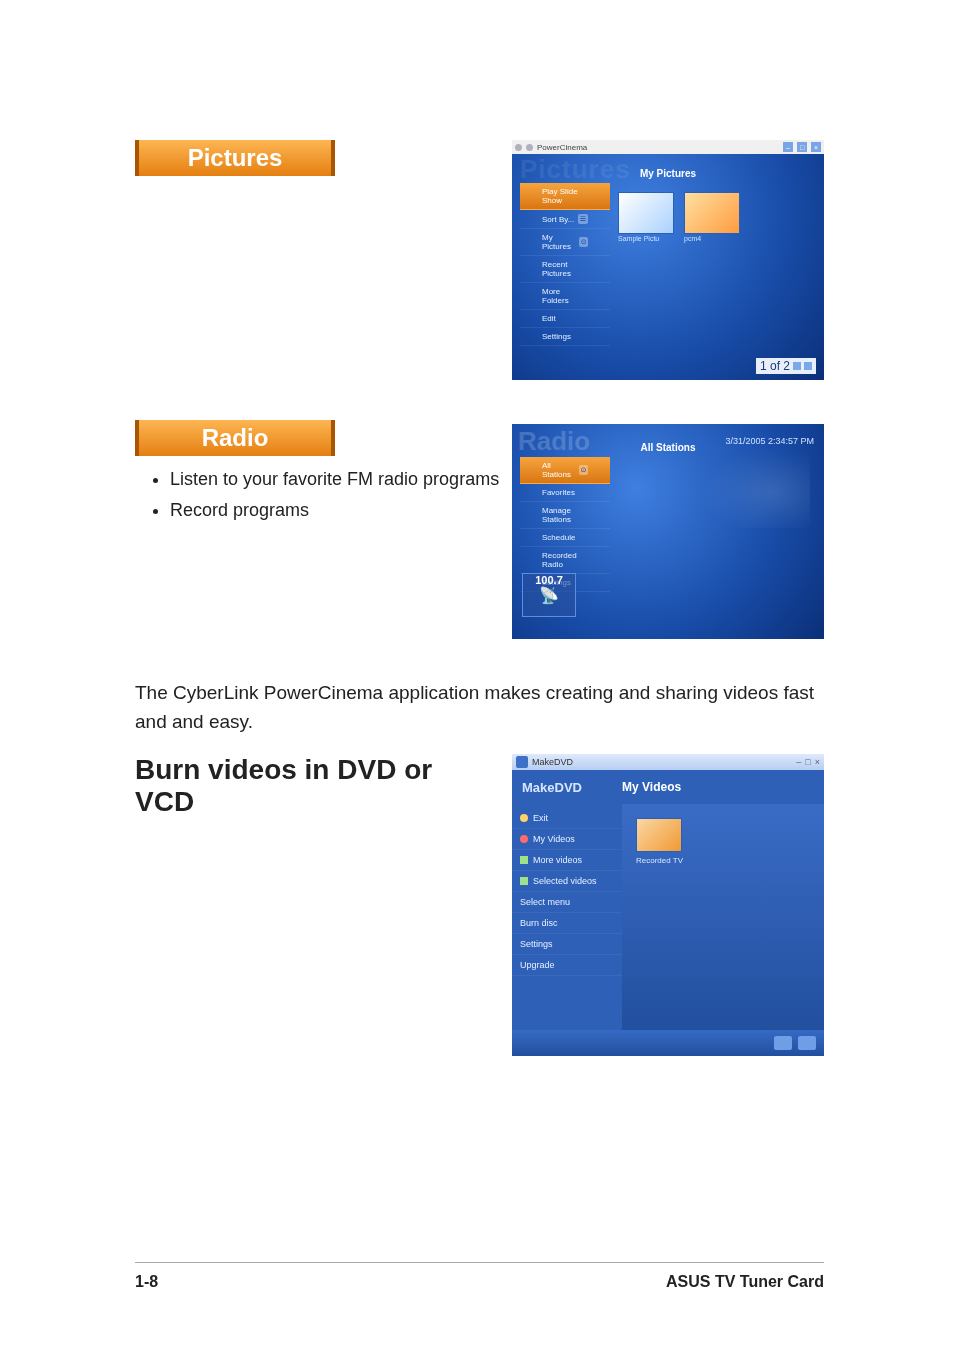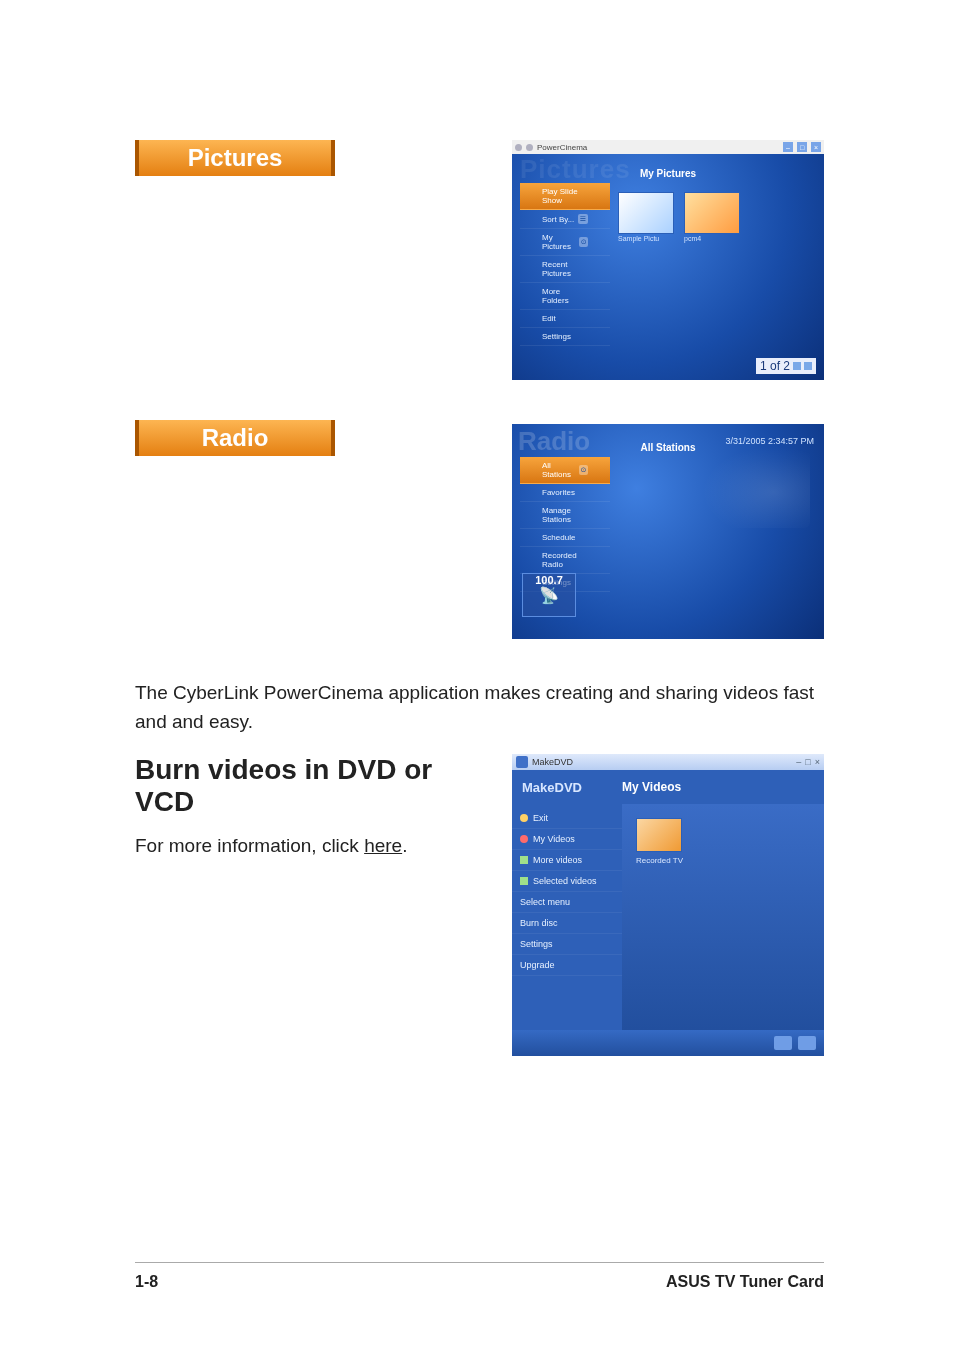--- a/index.html
+++ b/index.html
@@ -237,20 +237,24 @@
           <span class="pgicon"></span>
           <span class="pgicon"></span>
         </div>
       </div>
     </div>
   </div>
 
   <div class="row">
     <div class="leftcol">
       <div class="pill">Radio</div>
+      <ul class="features">
+        <li>Listen to your favorite FM radio programs</li>
+        <li>Record programs</li>
+      </ul>
     </div>
     <div class="rightcol">
       <div class="screenshot shot2">
         <div class="ghost2">Radio</div>
         <div class="datetime">3/31/2005 2:34:57 PM</div>
         <div class="sub-title-bar" style="top:18px">All Stations</div>
         <div class="radio-graphic"></div>
         <div class="side-menu" style="top:33px">
           <div class="m sel">
               <span>All Stations</span>
@@ -268,23 +272,20 @@
         </div>
       </div>
     </div>
   </div>
 
   <p class="body">The CyberLink PowerCinema application makes creating and sharing videos fast and and easy.</p>
 
   <div class="row" style="gap:18px;">
     <div class="leftcol">
       <h3 class="subhead">Burn videos in DVD or VCD</h3>
-      <p class="body">
-        <span>For more information, click </span><span class="link">here</span><span>.</span>
-      </p>
     </div>
     <div class="rightcol">
       <div class="screenshot shot3" style="background:none;">
         <div class="shot3-bar">
           <span class="home-ico"></span>
           <span>MakeDVD</span>
           <span class="space"></span>
           <span style="font-size:9px;color:#567;">–</span>
           <span style="font-size:9px;color:#567;">□</span>
           <span style="font-size:9px;color:#567;">×</span>

